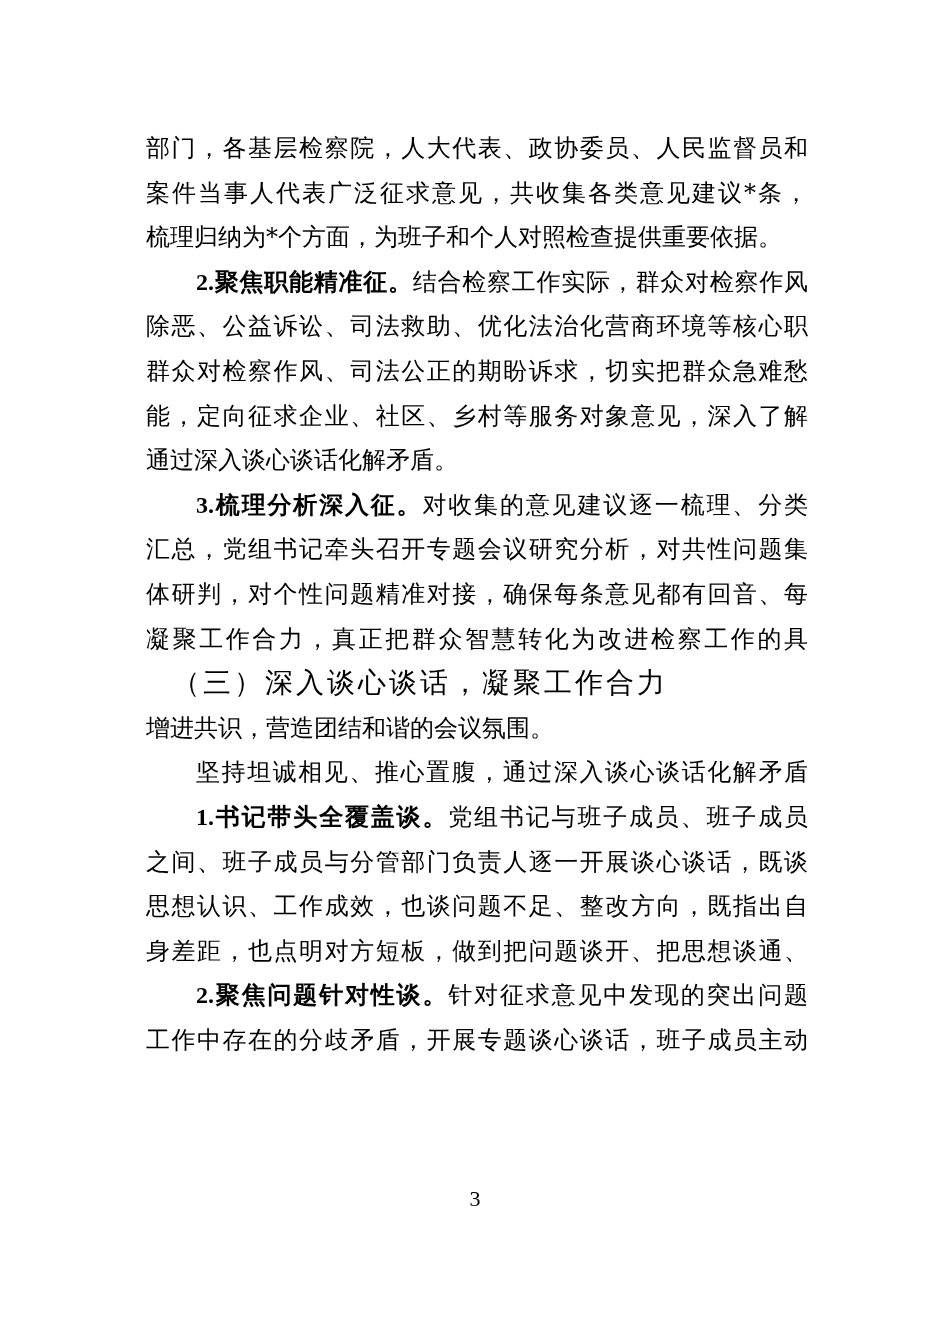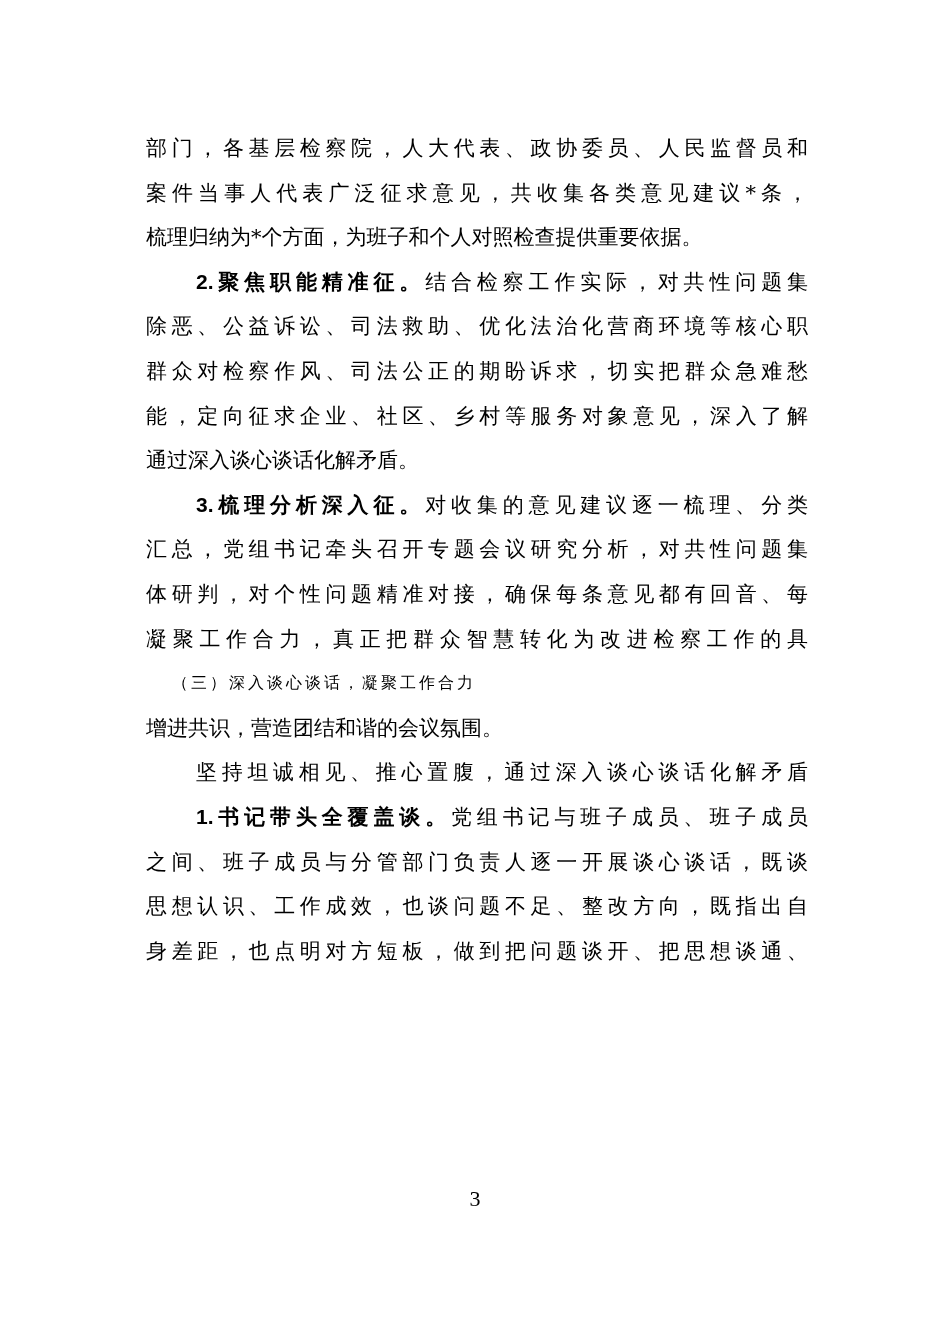--- a/index.html
+++ b/index.html
@@ -18,44 +18,44 @@
     .page {
       position: absolute;
       left: 146px;
       top: 126px;
       width: 662px;
     }
     .line {
       position: relative;
       height: 44.6px;
       line-height: 44.6px;
-      font-size: 21px;
+      font-size: 24px;
       white-space: nowrap;
       text-align: justify;
       text-align-last: justify;
       width: 662px;
       font-weight: 300;
     }
     .line.last {
       text-align-last: left;
     }
     .line.indent {
       padding-left: 50px;
       width: 612px;
     }
     .line.heading {
       padding-left: 26px;
       width: auto;
       text-align-last: left;
       letter-spacing: 3px;
-      font-size: 16px;
+      font-size: 28px;
     }
     .bold {
       font-weight: bold;
-      font-family: Liberation Sans, sans-serif;
+      font-family: Liberation Serif, serif;
     }
     .page-number {
       position: absolute;
       left: 0;
       width: 950px;
       top: 1186px;
       text-align: center;
       font-size: 22px;
       font-family: "Liberation Serif", "DejaVu Serif", serif;
     }
@@ -65,21 +65,21 @@
 
 <div class="page">
 
   <div>
     <div class="line">部门，各基层检察院，人大代表、政协委员、人民监督员和</div>
     <div class="line">案件当事人代表广泛征求意见，共收集各类意见建议*条，</div>
     <div class="line last">梳理归纳为*个方面，为班子和个人对照检查提供重要依据。</div>
   </div>
 
   <div>
-    <div class="line indent"><span class="bold">2.聚焦职能精准征。</span><span>结合检察工作实际，对共性问题集</span></div>
+    <div class="line indent"><span class="bold">2.聚焦职能精准征。</span><span>结合检察工作实际，群众对检察作风</span></div>
     <div class="line">除恶、公益诉讼、司法救助、优化法治化营商环境等核心职</div>
     <div class="line">群众对检察作风、司法公正的期盼诉求，切实把群众急难愁</div>
     <div class="line">能，定向征求企业、社区、乡村等服务对象意见，深入了解</div>
     <div class="line last">通过深入谈心谈话化解矛盾。</div>
   </div>
 
   <div>
     <div class="line indent"><span class="bold">3.梳理分析深入征。</span><span>对收集的意见建议逐一梳理、分类</span></div>
     <div class="line">汇总，党组书记牵头召开专题会议研究分析，对共性问题集</div>
     <div class="line">体研判，对个性问题精准对接，确保每条意见都有回音、每</div>
@@ -93,16 +93,20 @@
     <div class="line indent">坚持坦诚相见、推心置腹，通过深入谈心谈话化解矛盾</div>
   </div>
 
   <div>
     <div class="line indent"><span class="bold">1.书记带头全覆盖谈。</span><span>党组书记与班子成员、班子成员</span></div>
     <div class="line">之间、班子成员与分管部门负责人逐一开展谈心谈话，既谈</div>
     <div class="line">思想认识、工作成效，也谈问题不足、整改方向，既指出自</div>
     <div class="line">身差距，也点明对方短板，做到把问题谈开、把思想谈通、</div>
   </div>
 
+  <div>
+    <div class="line indent"><span class="bold">2.聚焦问题针对性谈。</span><span>针对征求意见中发现的突出问题</span></div>
+    <div class="line">工作中存在的分歧矛盾，开展专题谈心谈话，班子成员主动</div>
+  </div>
 
 </div>
 
 <div class="page-number">3</div>
 
 </body></html>

